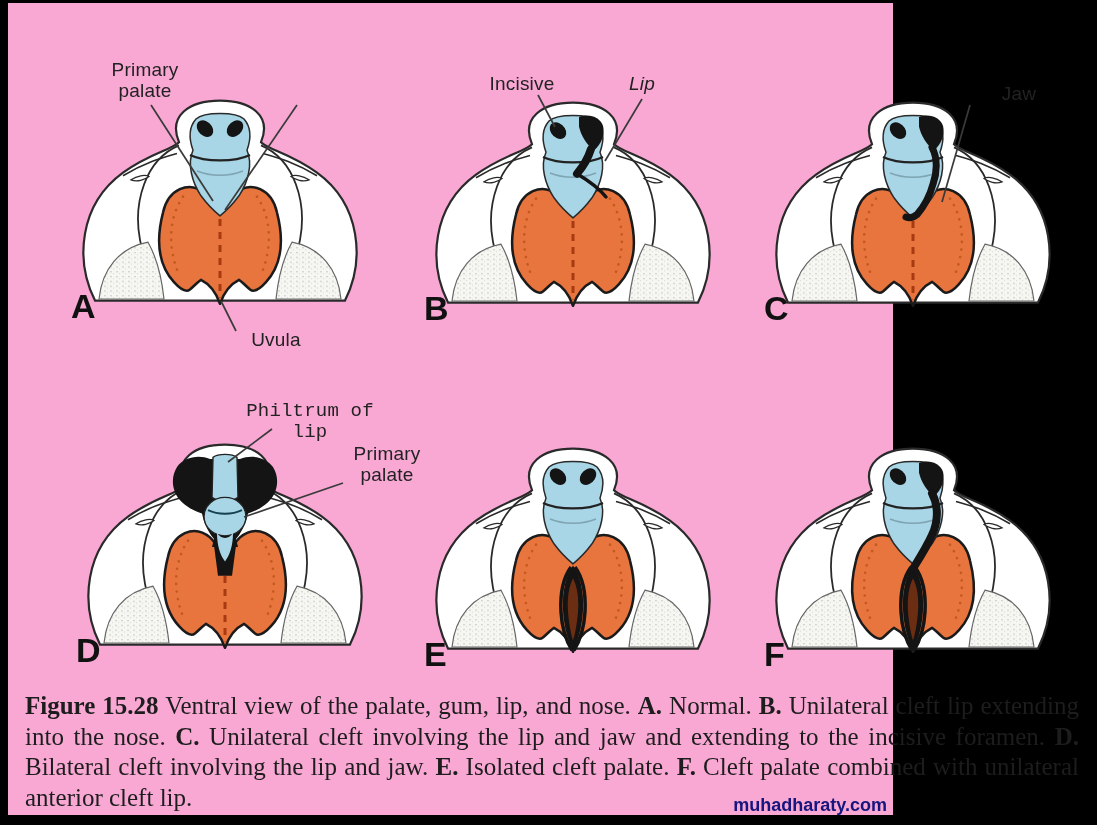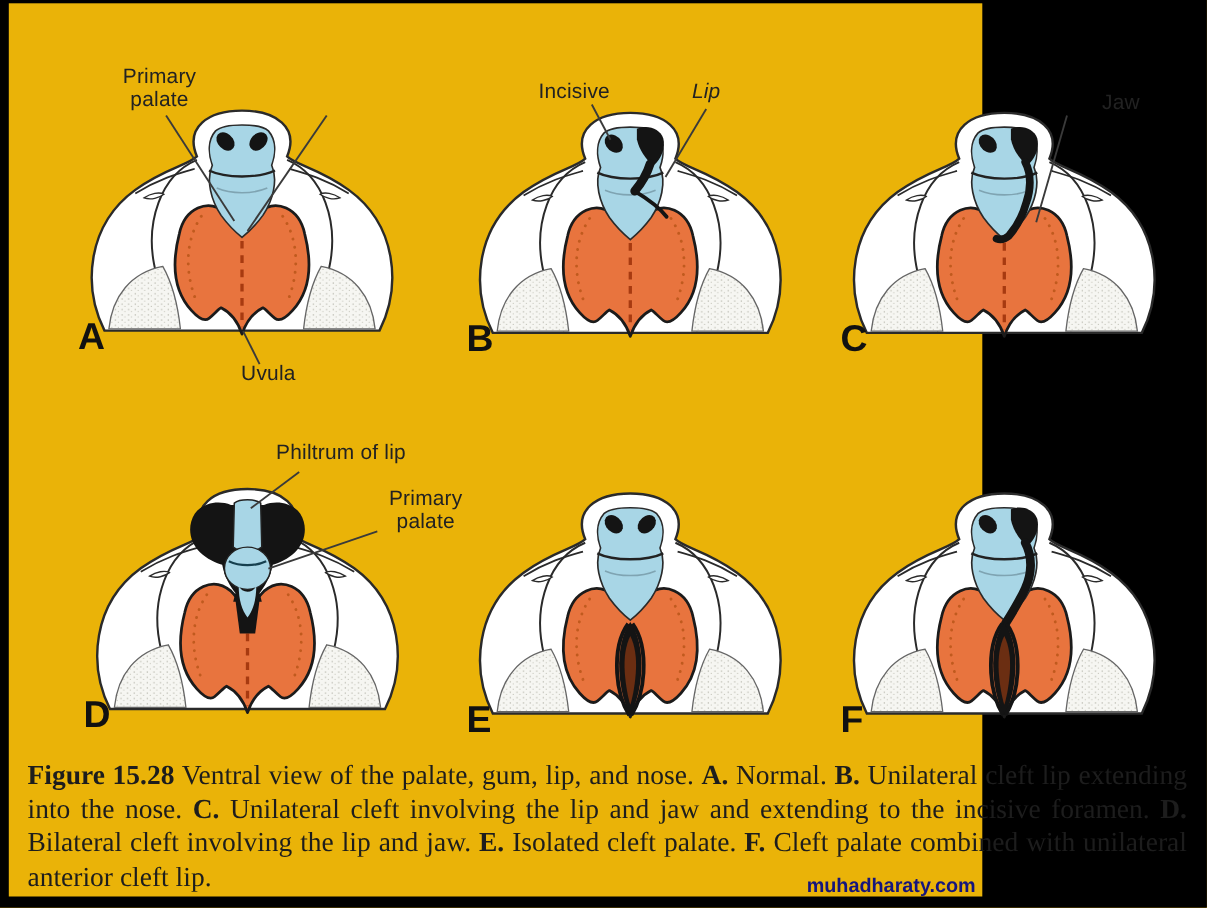--- a/index.html
+++ b/index.html
@@ -1,33 +1,33 @@
 <!DOCTYPE html>
 <html><head>
 <meta charset="utf-8">
 <style>
   html,body{margin:0;padding:0;width:1097px;height:825px;overflow:hidden;background:#000;}
-  .figure{position:absolute;left:8px;top:3px;width:885px;height:812px;background:#eab308;
+  .figure{position:absolute;left:8px;top:3px;width:885px;height:812px;background:#f9a8d4;
           font-family:"Liberation Sans",sans-serif;}
   .panel{position:absolute;width:330px;height:320px;}
   .panel svg{position:absolute;left:0;top:0;width:330px;height:320px;overflow:visible;}
   .p-A{left:47px;top:40px;}
   .p-B{left:400px;top:42px;}
   .p-C{left:740px;top:42px;}
   .p-D{left:52px;top:384px;}
   .p-E{left:400px;top:388px;}
   .p-F{left:740px;top:388px;}
   .plabel{position:absolute;font-size:19px;line-height:1.12;color:#222;text-align:center;letter-spacing:.2px;}
   .p-A .la0{left:40px;top:16px;width:100px;}
   .p-A .la1{left:210px;top:16px;width:110px;}
-  .p-A .la2{left:144px;top:286px;width:90px;}
+  .p-A .la2{left:176px;top:286px;width:90px;}
   .p-B .la0{left:74px;top:28px;width:80px;}
   .p-B .la1{left:204px;top:28px;width:60px;font-style:italic;}
   .p-C .la0{left:206px;top:38px;width:50px;margin-left:40px;}
-  .p-D .la0{left:175px;top:14px;width:150px;}
+  .p-D .la0{left:175px;top:14px;width:150px;font-family:Liberation Mono, monospace;}
   .p-D .la1{left:272px;top:56px;width:110px;}
   .pletter{position:absolute;left:16px;top:244px;font-size:34px;font-weight:bold;color:#111;
            font-family:"Liberation Sans",sans-serif;}
   .caption{position:absolute;left:17px;top:688px;width:1054px;margin:0;
            font-family:"Liberation Serif",serif;font-size:25px;line-height:1.22;color:#1d1d1d;
            text-align:justify;}
   .caption b{font-weight:bold;}
   .watermark{position:absolute;right:6px;top:792px;font-size:18px;font-weight:bold;
              font-family:"Liberation Sans",sans-serif;}
 </style>

